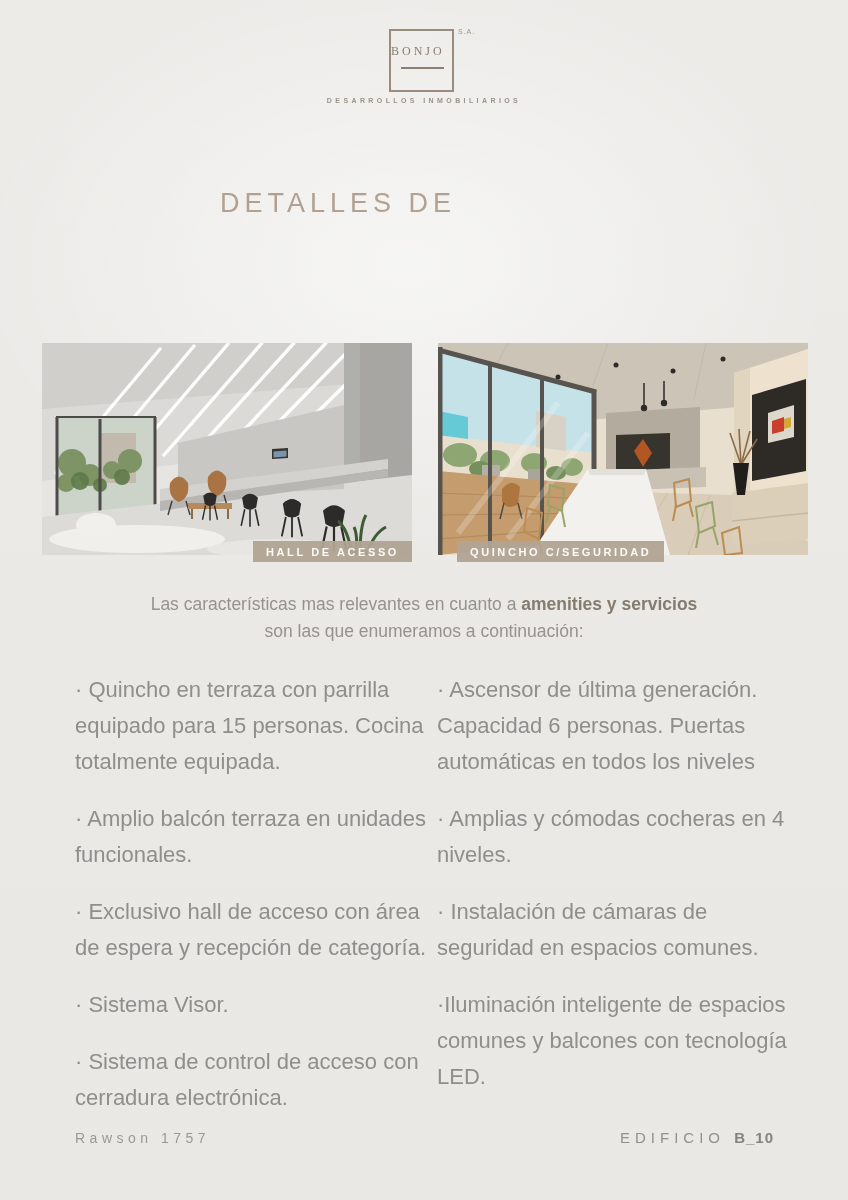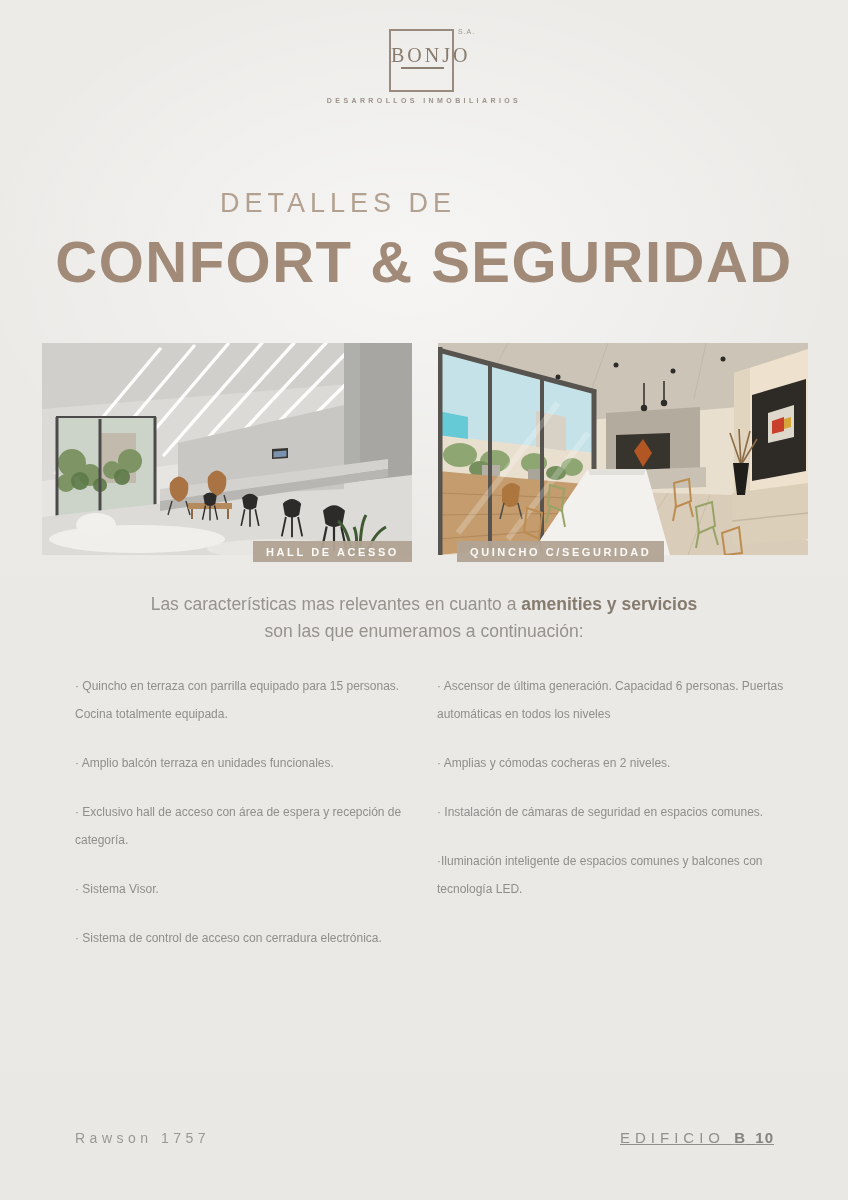--- a/index.html
+++ b/index.html
@@ -19,21 +19,21 @@
 
   
   .logo { position:absolute; left:0; top:0; width:848px; text-align:center; }
   .logo-square {
     position:absolute; left:389px; top:29px; width:65px; height:63px;
     border:2px solid #998b7d; background:transparent;
   }
   .logo-name {
     position:absolute; left:0; right:0; top:13px;
     font-family:"Liberation Serif", serif;
-    font-size:20px; letter-spacing:3px; color:#897c6f; text-align:right;
+    font-size:12px; letter-spacing:3px; color:#897c6f; text-align:left;
   }
   .logo-underline {
     position:absolute; left:10px; right:8px; top:36px; height:1.5px; background:#8d8073;
   }
   .logo-sa {
     position:absolute; left:458px; top:28px;
     font-size:7px; letter-spacing:1px; color:#9a968e;
   }
   .logo-tagline {
     position:absolute; left:0; right:0; top:97px;
@@ -67,52 +67,51 @@
   .caption-quincho { left:19px; }
 
   
   .intro {
     position:absolute; left:0; width:848px; top:591px;
     text-align:center; font-size:17.5px; line-height:27px; color:#96928c;
   }
   .intro b { color:#867b6f; }
 
   
-  .col { position:absolute; top:672px; font-size:12px; line-height:28px; color:#8e8e8b; }
+  .col { position:absolute; top:672px; font-size:22px; line-height:36px; color:#8e8e8b; }
   .col-left  { left:75px;  width:352px; }
   .col-right { left:437px; width:368px; }
   .col p { margin:0 0 21px 0; }
 
   
   .footer-address {
     position:absolute; left:75px; top:1130px;
     font-size:14px; letter-spacing:4.5px; color:#999994;
   }
   .footer-building {
     position:absolute; right:74px; top:1129px;
-    font-size:15px; letter-spacing:5px; color:#91908c;text-decoration:underline;
+    font-size:15px; letter-spacing:5px; color:#91908c;
   }
   .footer-building b { letter-spacing:1px; color:#84837f; }
 </style>
 </head>
 <body>
 
 <div class="page">
 
   <div class="logo">
     <div class="logo-square">
       <div class="logo-name">BONJO</div>
       <div class="logo-underline"></div>
     </div>
     <span class="logo-sa">S.A.</span>
     <div class="logo-tagline">DESARROLLOS INMOBILIARIOS</div>
   </div>
 
   <div class="kicker">DETALLES DE</div>
-  <h1 class="page-title">CONFORT &amp; SEGURIDAD</h1>
 
   <figure class="photo photo-hall">
     <svg viewBox="0 0 370 212">
       <rect width="370" height="212" fill="#e6e5e2"></rect>
 
       <polygon points="0,0 370,0 370,92 0,138" fill="#dbdad7"></polygon>
       <polygon points="0,0 370,0 370,36 0,66" fill="#d0cfcc"></polygon>
       <g stroke="#ffffff" stroke-width="3.4" stroke-linecap="round" opacity="0.95">
         <line x1="14" y1="130" x2="118" y2="6"></line>
         <line x1="50" y1="124" x2="152" y2="3"></line>
@@ -355,21 +354,21 @@
 
   <div class="col col-left">
       <p>· Quincho en terraza con parrilla equipado para 15 personas. Cocina totalmente equipada.</p>
       <p>· Amplio balcón terraza en unidades funcionales.</p>
       <p>· Exclusivo hall de acceso con área de espera y recepción de categoría.</p>
       <p>· Sistema Visor.</p>
       <p>· Sistema de control de acceso con cerradura electrónica.</p>
     </div>
   <div class="col col-right">
       <p>· Ascensor de última generación. Capacidad 6 personas. Puertas automáticas en todos los niveles</p>
-      <p>· Amplias y cómodas cocheras en 2 niveles.</p>
+      <p>· Amplias y cómodas cocheras en 4 niveles.</p>
       <p>· Instalación de cámaras de seguridad en espacios comunes.</p>
       <p>·Iluminación inteligente de espacios comunes y balcones con tecnología LED.</p>
     </div>
 
   <div class="footer-address">Rawson 1757</div>
   <div class="footer-building">
     <span>EDIFICIO </span><b>B_10</b>
   </div>
 
 </div>

